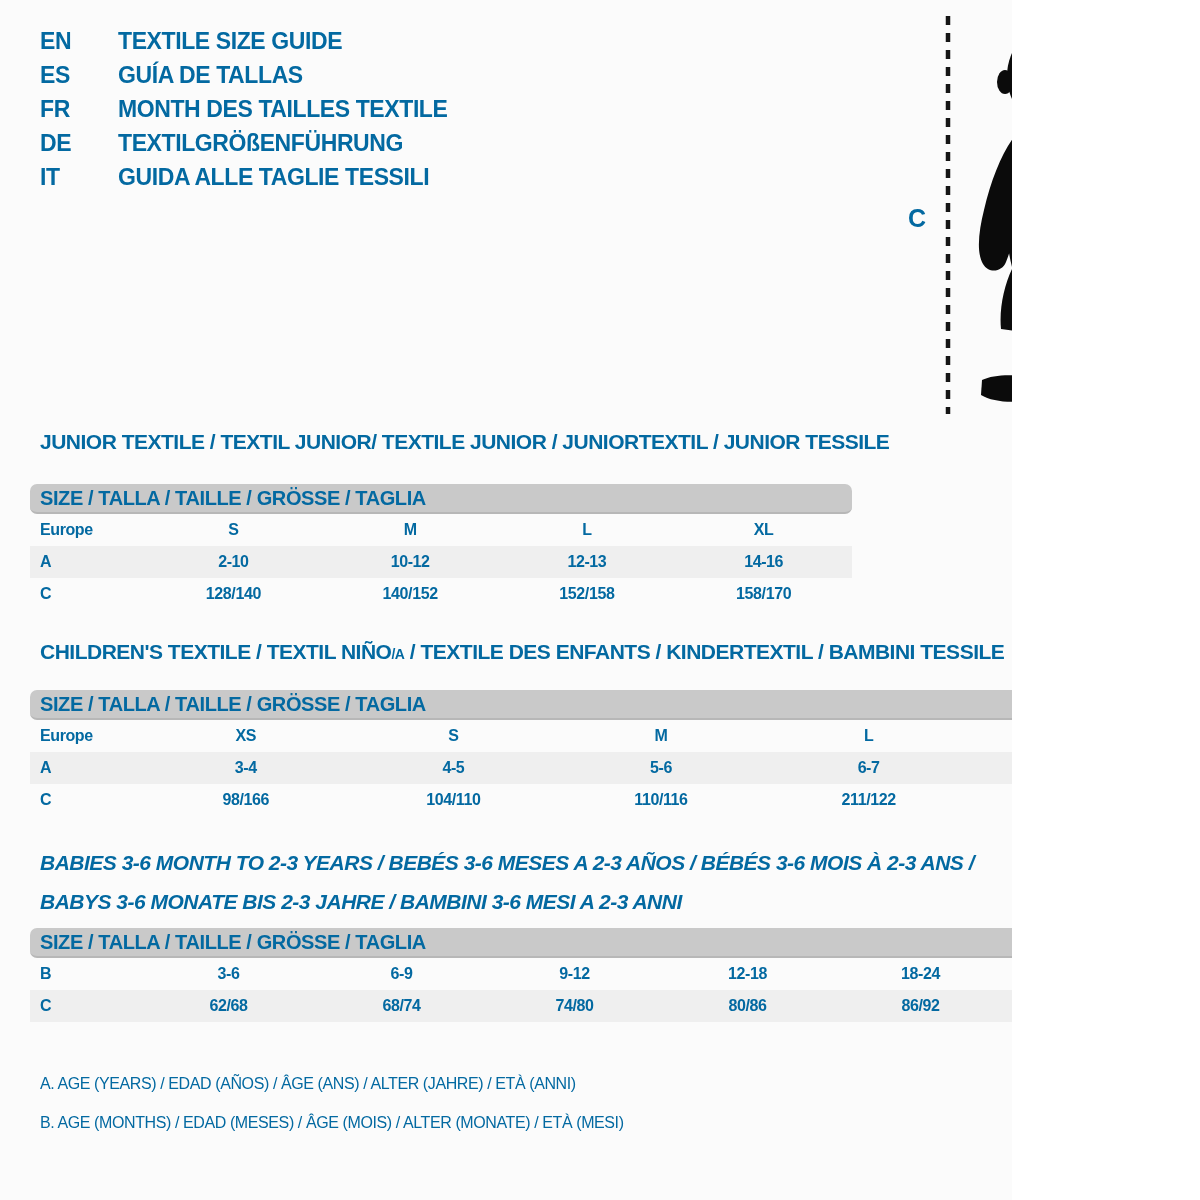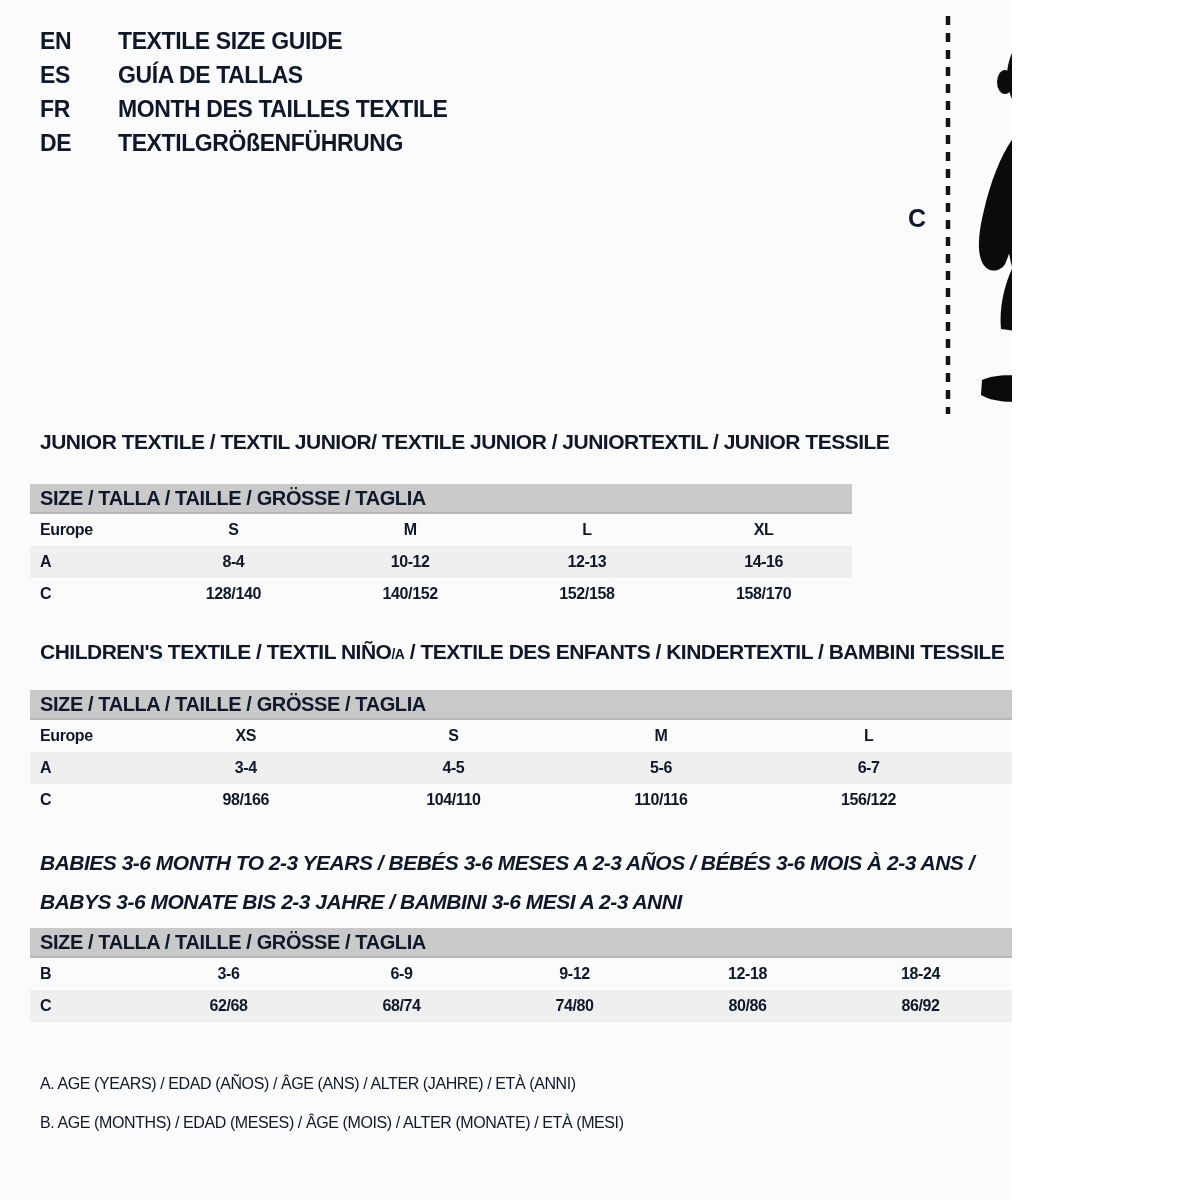--- a/index.html
+++ b/index.html
@@ -1,35 +1,35 @@
 <!DOCTYPE html>
 <html><head>
 <meta charset="utf-8">
 <style>
   html,body{margin:0;padding:0;}
   .canvas{
     position:relative;width:1012px;height:1200px;background:#fbfbfb;
-    font-family:"Liberation Sans",sans-serif;color:#0f172a;overflow:hidden;
+    font-family:"Liberation Sans",sans-serif;color:#0369a1;overflow:hidden;
   }
   
   .lang{position:absolute;left:40px;top:24px;}
   .lang-row{display:flex;height:34px;align-items:center;font-weight:bold;font-size:23px;letter-spacing:-0.4px;white-space:nowrap;}
   .lang-code{width:78px;}
   
   .figure-line{position:absolute;left:944px;top:14px;}
   .figure-c{position:absolute;left:908px;top:204px;font-size:25px;font-weight:bold;}
   .figure-svg{position:absolute;left:968px;top:22px;}
   
   .section-title{position:absolute;font-size:21px;font-weight:bold;letter-spacing:-0.5px;white-space:nowrap;}
   .sub-sz{font-size:14px;}
   #t3-title{line-height:39px;font-style:italic;}
   
   .sizetable{position:absolute;left:30px;}
   .tbl-head{height:30px;background:#c9c9c9;border-bottom:2px solid #b7b7b7;box-sizing:border-box;
-    display:flex;align-items:center;padding-left:10px;font-weight:bold;font-size:20px;letter-spacing:-0.4px;}
+    display:flex;align-items:center;padding-left:10px;font-weight:bold;font-size:20px;letter-spacing:-0.4px;border-radius:7px;}
   .tbl-row{display:grid;height:32px;align-items:center;font-size:16px;font-weight:bold;letter-spacing:-0.4px;}
   .cols5{grid-template-columns:115px repeat(4,1fr);}
   .cols6{grid-template-columns:112px repeat(5,1fr);}
   .cols7{grid-template-columns:112px repeat(6,1fr);}
   .tbl-row > span{text-align:center;}
   .tbl-row > .rowlabel{text-align:left;padding-left:10px;}
   .shaded{background:#efefef;}
   
   .legend{position:absolute;left:40px;top:1064px;font-size:16px;font-weight:normal;letter-spacing:-0.4px;line-height:39px;white-space:nowrap;}
 </style>
@@ -47,20 +47,24 @@
       <span class="lang-code">ES</span>
       <span class="lang-label">GUÍA DE TALLAS</span>
     </div>
     <div class="lang-row">
       <span class="lang-code">FR</span>
       <span class="lang-label">MONTH DES TAILLES TEXTILE</span>
     </div>
     <div class="lang-row">
       <span class="lang-code">DE</span>
       <span class="lang-label">TEXTILGRÖßENFÜHRUNG</span>
+    </div>
+    <div class="lang-row">
+      <span class="lang-code">IT</span>
+      <span class="lang-label">GUIDA ALLE TAGLIE TESSILI</span>
     </div>
   </div>
 
   <svg class="figure-line" width="8" height="402" viewBox="0 0 8 402">
     <line x1="4" y1="2" x2="4" y2="400" stroke="#151515" stroke-width="4.5" stroke-dasharray="9 8"></line>
   </svg>
   <span class="figure-c">C</span>
   <svg class="figure-svg" width="172" height="398" viewBox="0 0 172 398">
     <g fill="#0b0b0b">
       <ellipse cx="86" cy="54" rx="47" ry="51"></ellipse>
@@ -82,21 +86,21 @@
     <div class="tbl-head">SIZE / TALLA / TAILLE / GRÖSSE / TAGLIA</div>
     <div class="tbl-row cols5">
       <span class="rowlabel">Europe</span>
       <span>S</span>
       <span>M</span>
       <span>L</span>
       <span>XL</span>
     </div>
     <div class="tbl-row cols5 shaded">
       <span class="rowlabel">A</span>
-      <span>8-4</span>
+      <span>2-10</span>
       <span>10-12</span>
       <span>12-13</span>
       <span>14-16</span>
     </div>
     <div class="tbl-row cols5">
       <span class="rowlabel">C</span>
       <span>128/140</span>
       <span>140/152</span>
       <span>152/158</span>
       <span>158/170</span>
@@ -120,21 +124,21 @@
       <span>4-5</span>
       <span>5-6</span>
       <span>6-7</span>
       <span>7-8</span>
     </div>
     <div class="tbl-row cols6">
       <span class="rowlabel">C</span>
       <span>98/166</span>
       <span>104/110</span>
       <span>110/116</span>
-      <span>156/122</span>
+      <span>211/122</span>
       <span>122/168</span>
     </div>
   </div>
 
   <div class="section-title" id="t3-title" style="left:40px;top:843px;">
     <div>BABIES 3-6 MONTH TO 2-3 YEARS / BEBÉS 3-6 MESES A 2-3 AÑOS / BÉBÉS 3-6 MOIS À 2-3 ANS /</div>
     <div>BABYS 3-6 MONATE BIS 2-3 JAHRE / BAMBINI 3-6 MESI A 2-3 ANNI</div>
   </div>
   <div class="sizetable" id="table-babies" style="top:928px;width:1150px;">
     <div class="tbl-head">SIZE / TALLA / TAILLE / GRÖSSE / TAGLIA</div>

